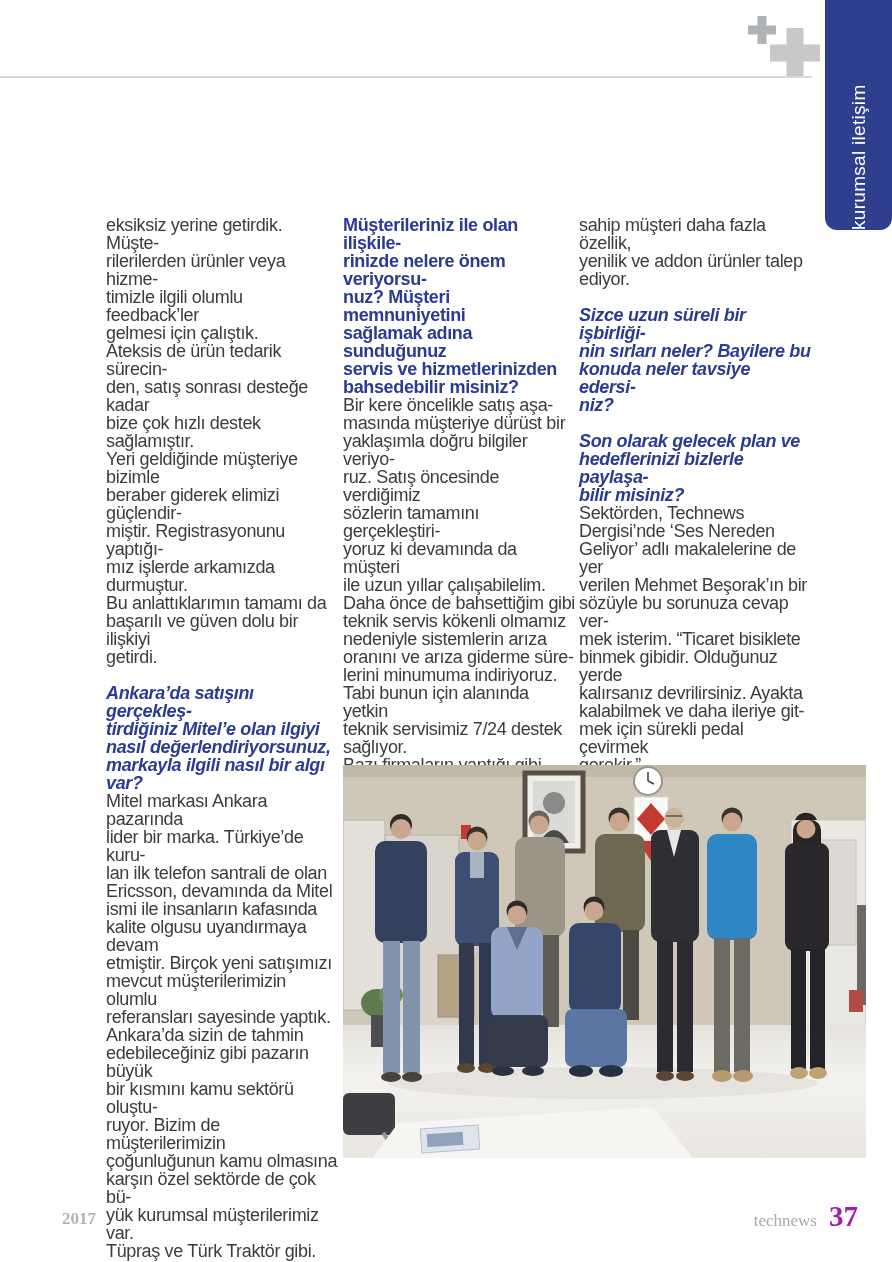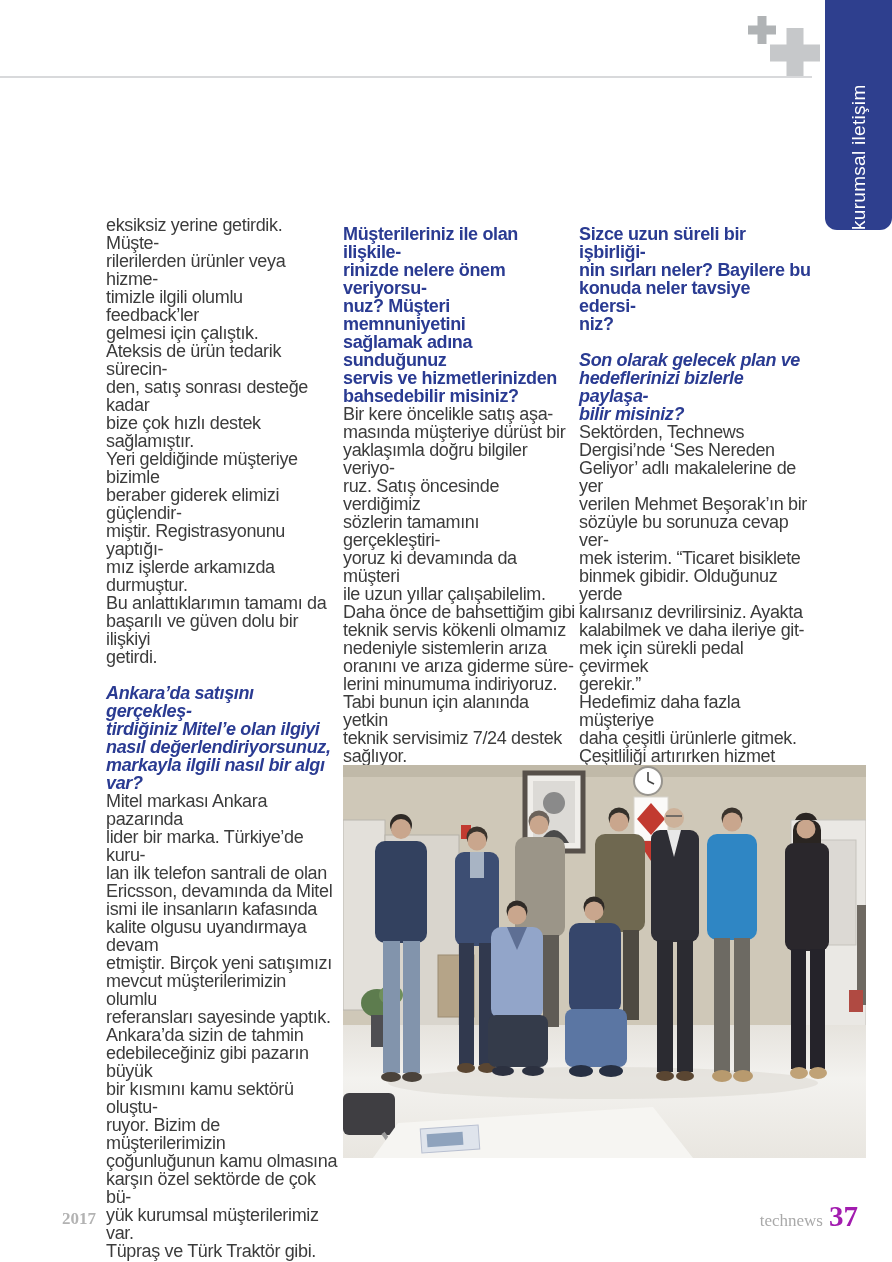--- a/index.html
+++ b/index.html
@@ -46,42 +46,41 @@
     letter-spacing: -0.35px;
     color: #3c3c3c;
   }
   .col1 { left: 106px; }
   .col2 { left: 343px; }
   .col3 { left: 579px; }
   .block { white-space: pre-line; }
   .block.heading {
     color: #2a3b92;
     font-weight: bold;
-    margin-top: 9px;
   }
   .block + .heading { margin-top: 18px; font-style: italic; }
   .photo {
     position: absolute;
     left: 343px; top: 765px;
     width: 523px; height: 393px;
   }
   .footer-year {
     position: absolute;
     left: 62px; top: 1209px;
     font-family: "Liberation Serif", serif;
     font-weight: bold;
     font-size: 17px;
     color: #b3b3b3;
   }
   .footer-right {
     position: absolute;
     right: 34px; top: 1200px;
     display: flex;
     align-items: baseline;
-    gap: 6px;
+    gap: 12px;
     font-family: "Liberation Serif", serif;
   }
   .footer-brand { font-size: 17px; color: #a9a9a9; }
   .footer-pagenum { font-size: 29px; font-weight: bold; color: #a21caf; }
 </style>
 </head>
 <body>
 
 <div class="page">
 
@@ -183,20 +182,23 @@
 fazla para kazanılmıyor. Biz
 müşterilerimize teknik eğitim
 vererek, kendilerinin belirli
 düzeyde sistemini yönetebilme-
 sini sağlıyoruz. Bu bizim destek
 yükümüzü de azaltıyor. Ayrıca
 sistem ile ilgili daha fazla bilgiye</div>
   </div>
 
   <div class="col col3">
+    <div class="block body">sahip müşteri daha fazla özellik,
+yenilik ve addon ürünler talep
+ediyor.</div>
     <div class="block heading">Sizce uzun süreli bir işbirliği-
 nin sırları neler? Bayilere bu
 konuda neler tavsiye edersi-
 niz?</div>
     <div class="block heading">Son olarak gelecek plan ve
 hedeflerinizi bizlerle paylaşa-
 bilir misiniz?</div>
     <div class="block body">Sektörden, Technews
 Dergisi’nde ‘Ses Nereden
 Geliyor’ adlı makalelerine de yer

